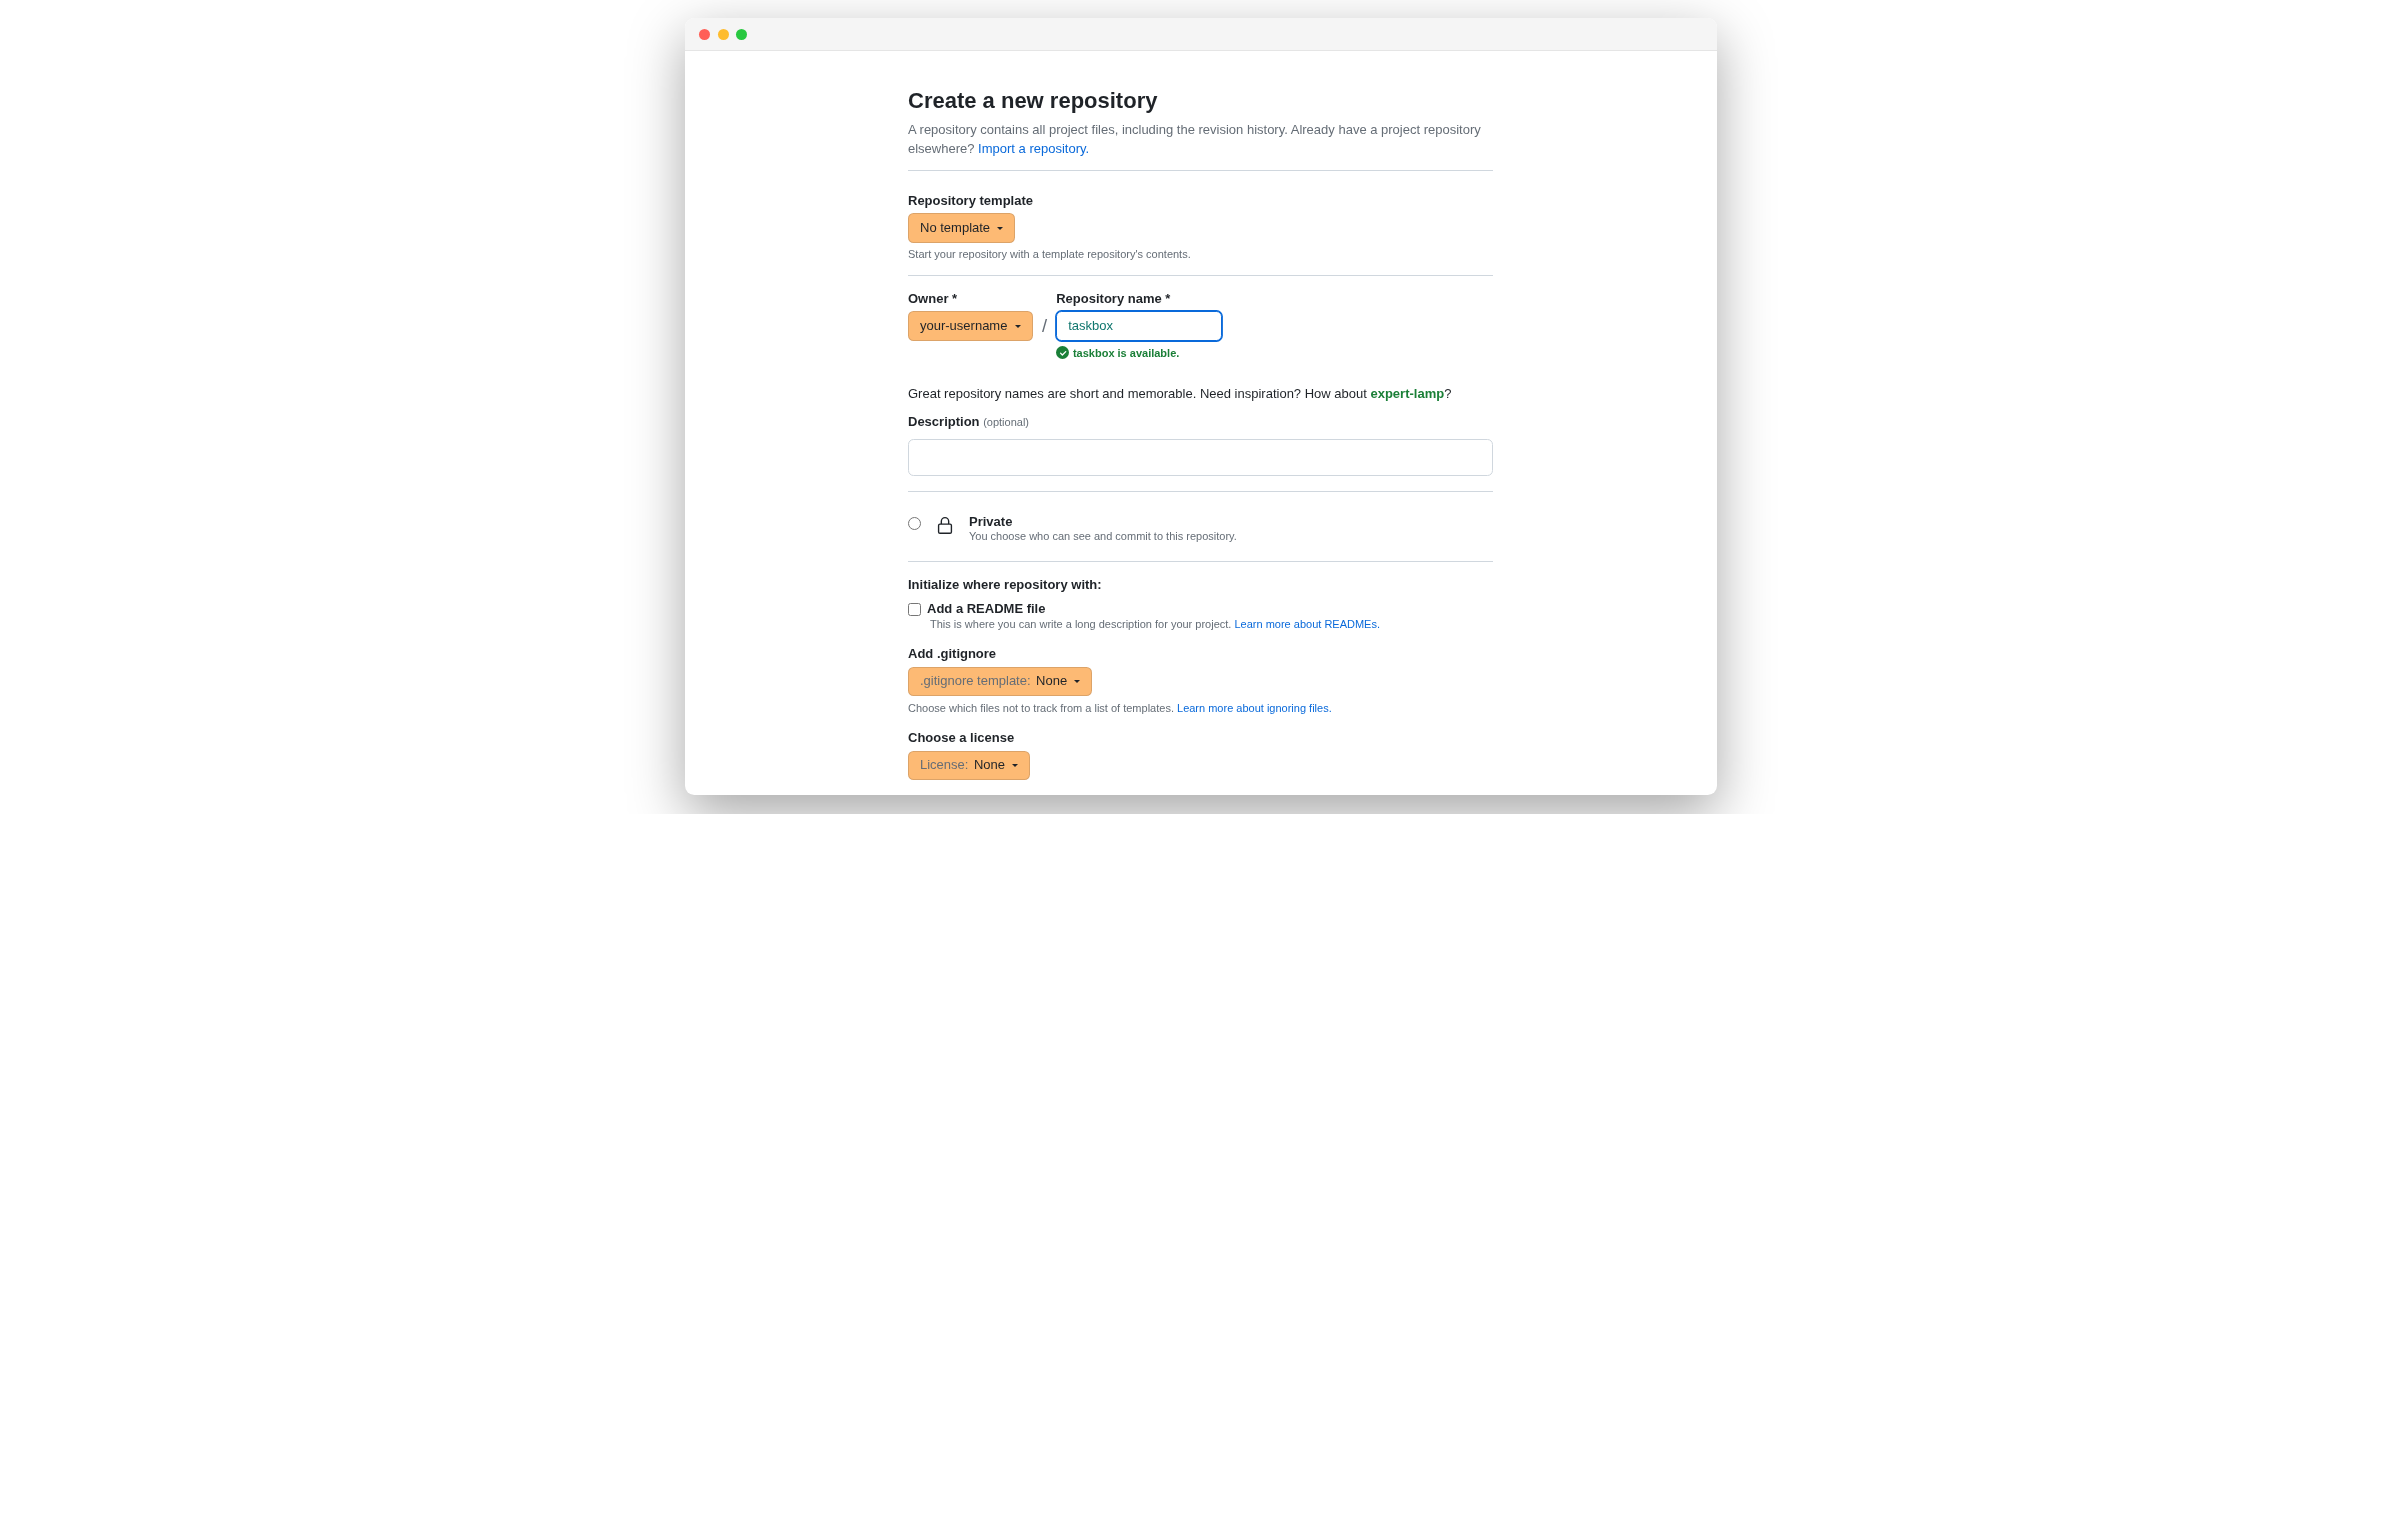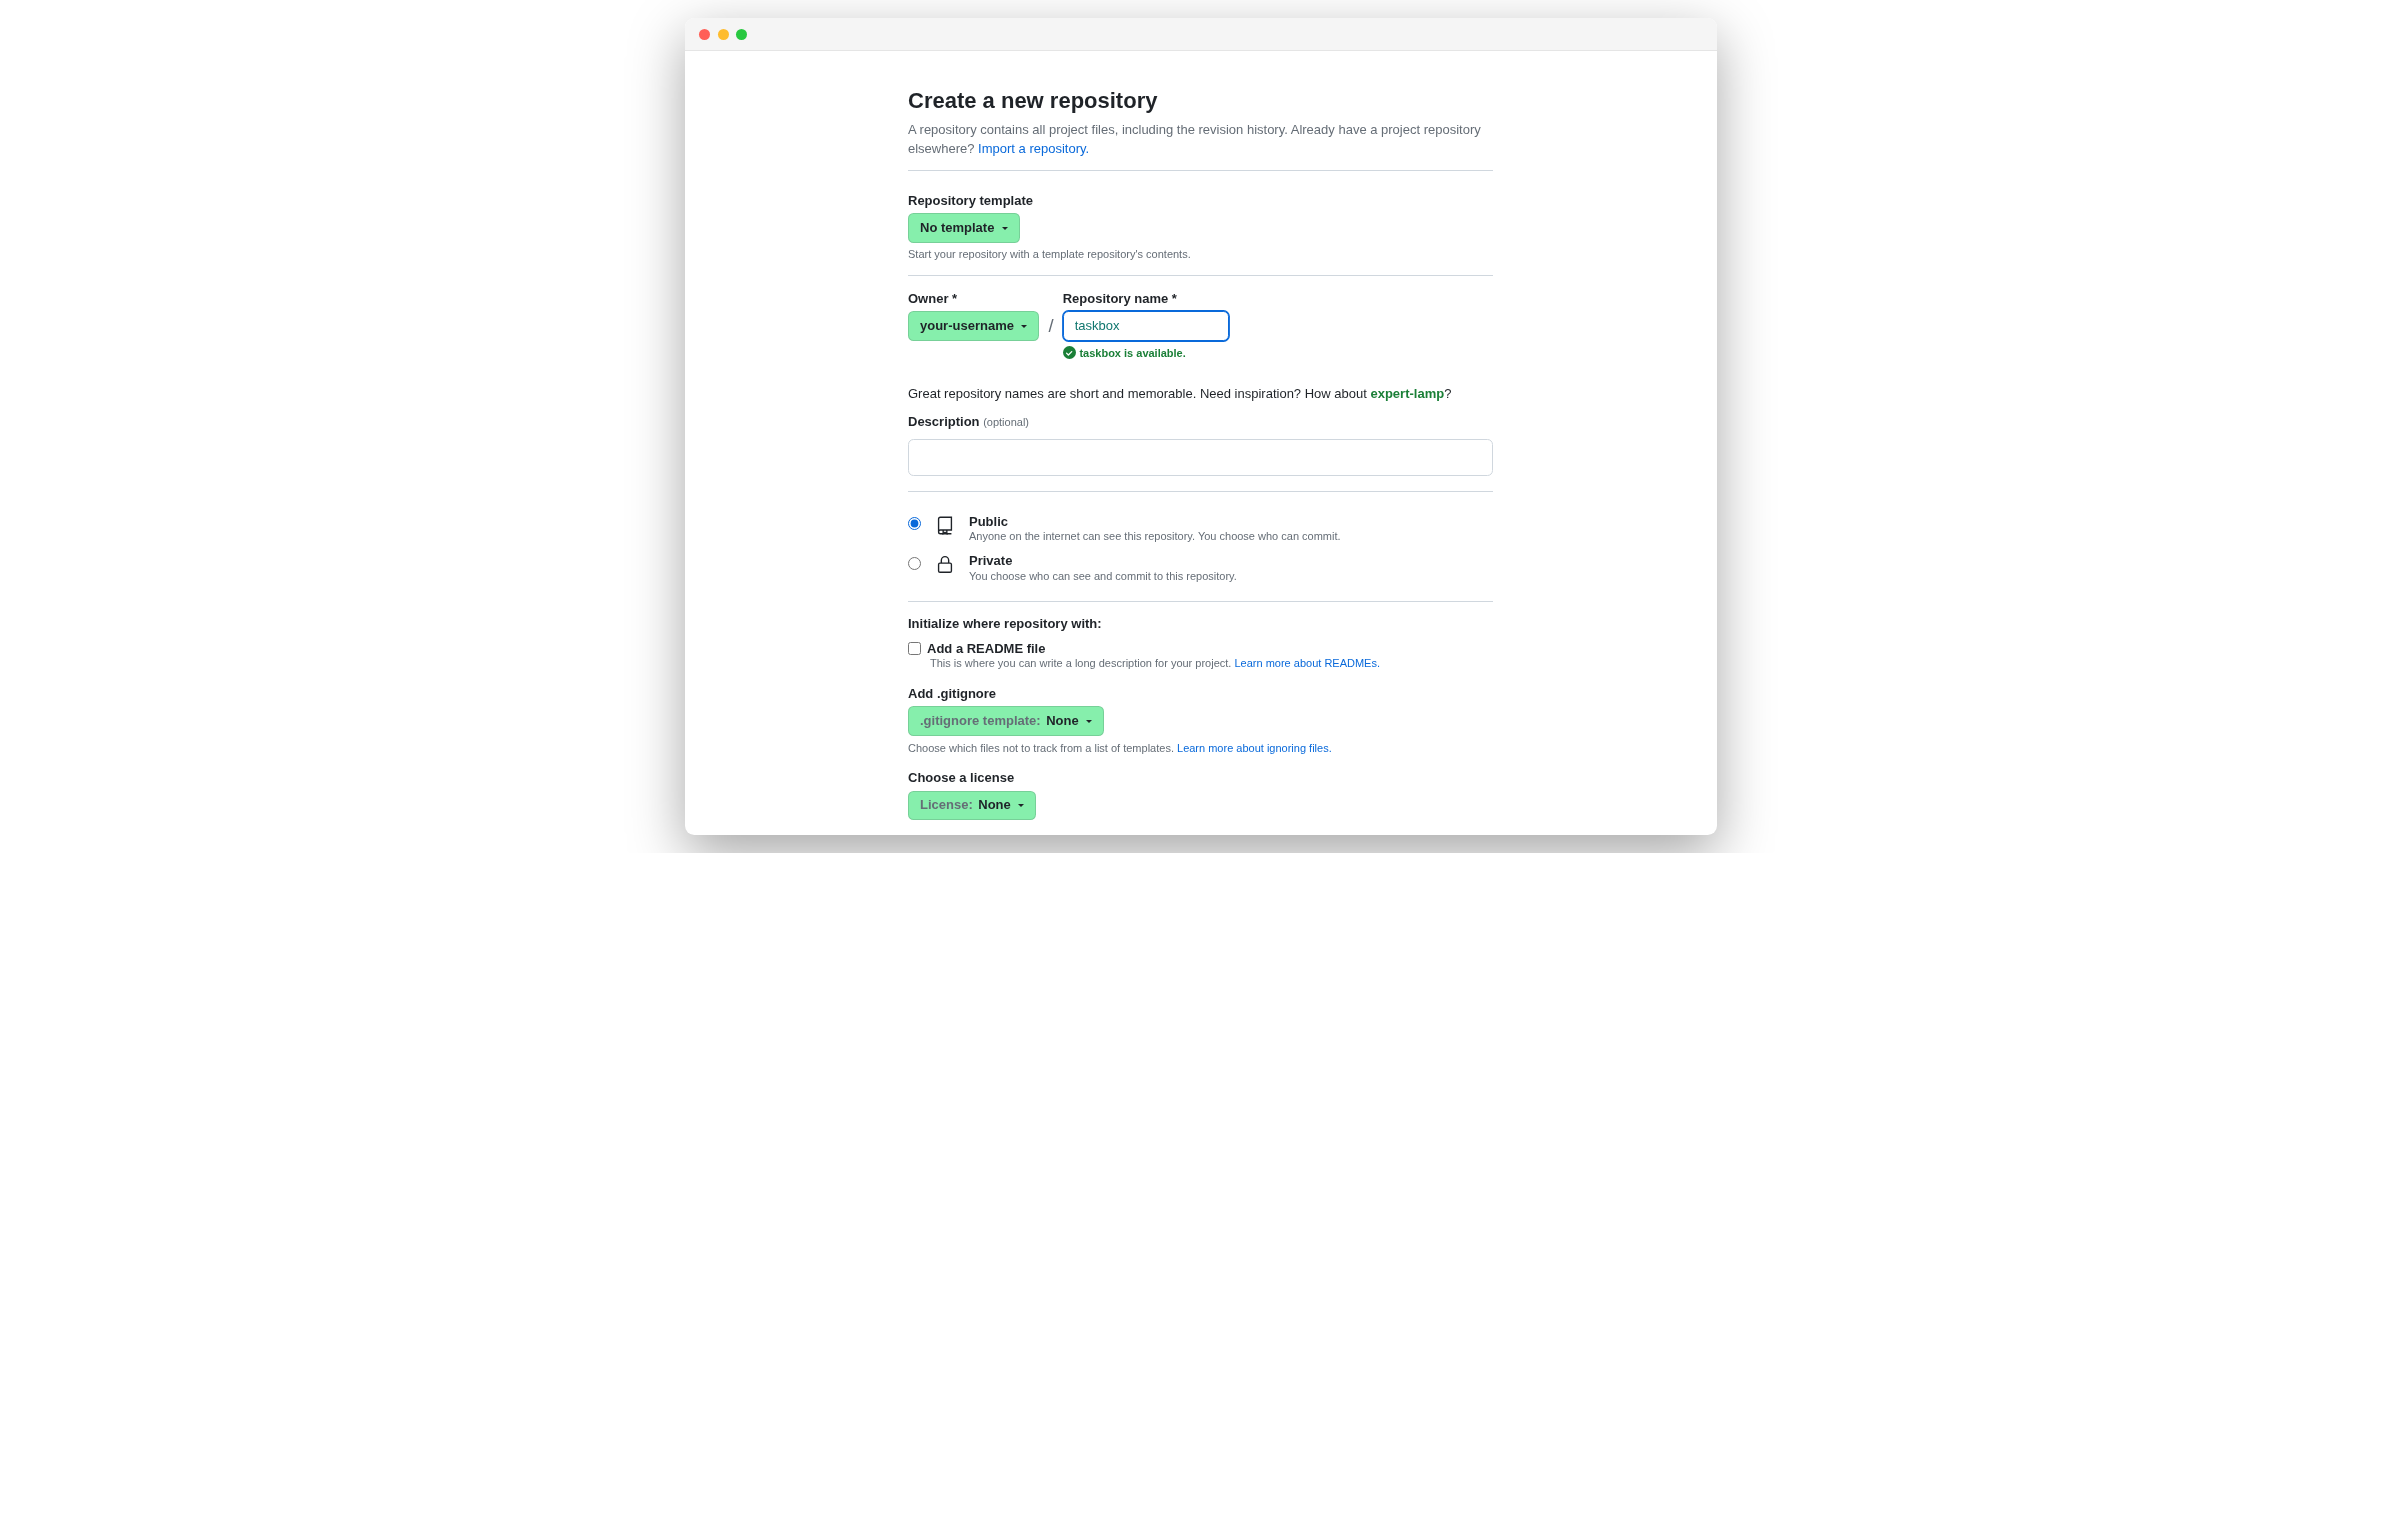--- a/index.html
+++ b/index.html
@@ -94,23 +94,23 @@
     .helper-link {
       color: #0969da;
       cursor: pointer;
     }
     .dropdown-btn {
       display: inline-flex;
       align-items: center;
       gap: 5.5px;
       padding: 4.6px 11px;
       font-size: 13px;
-      font-weight: 700;
-      color: #1f2328;
-      background: #86efac;
+      font-weight: 400;
+      color: #1f2328;
+      background: #fdba74;
       border: 0.9px solid rgba(31,35,40,0.15);
       border-radius: 5.5px;
       cursor: pointer;
       line-height: 18.4px;
     }
     .caret-down {
       width: 0;
       height: 0;
       border-left: 3.7px solid transparent;
       border-right: 3.7px solid transparent;
@@ -334,33 +334,20 @@
           <span>Description</span>
           <span class="optional">(optional)</span>
         </label>
         <input type="text" class="description-input" style="">
       </div>
 
       <hr class="divider">
 
       <div class="visibility-section">
         <div class="radio-row">
-          <input type="radio" name="visibility" class="radio-input" checked="" style="">
-          <span class="radio-icon">
-            <svg width="22" height="22" viewBox="0 0 24 24" fill="none" stroke="#1f2328" stroke-width="1.5">
-              <path d="M5 19.5V5.5C5 4.4 5.9 3.5 7 3.5H19V17.5H7C5.9 17.5 5 18.4 5 19.5ZM5 19.5C5 20.6 5.9 21.5 7 21.5H19"></path>
-              <path d="M10 17.5 V21.5 L12 20 L14 21.5 V17.5"></path>
-            </svg>
-          </span>
-          <div class="radio-content">
-            <div class="radio-title">Public</div>
-            <div class="radio-desc">Anyone on the internet can see this repository. You choose who can commit.</div>
-          </div>
-        </div>
-        <div class="radio-row">
           <input type="radio" name="visibility" class="radio-input" style="">
           <span class="radio-icon">
             <svg width="22" height="22" viewBox="0 0 24 24" fill="none" stroke="#1f2328" stroke-width="1.5">
               <rect x="5" y="11" width="14" height="10" rx="1.5"></rect>
               <path d="M8 11V8C8 5.8 9.8 4 12 4C14.2 4 16 5.8 16 8V11"></path>
             </svg>
           </span>
           <div class="radio-content">
             <div class="radio-title">Private</div>
             <div class="radio-desc">You choose who can see and commit to this repository.</div>

